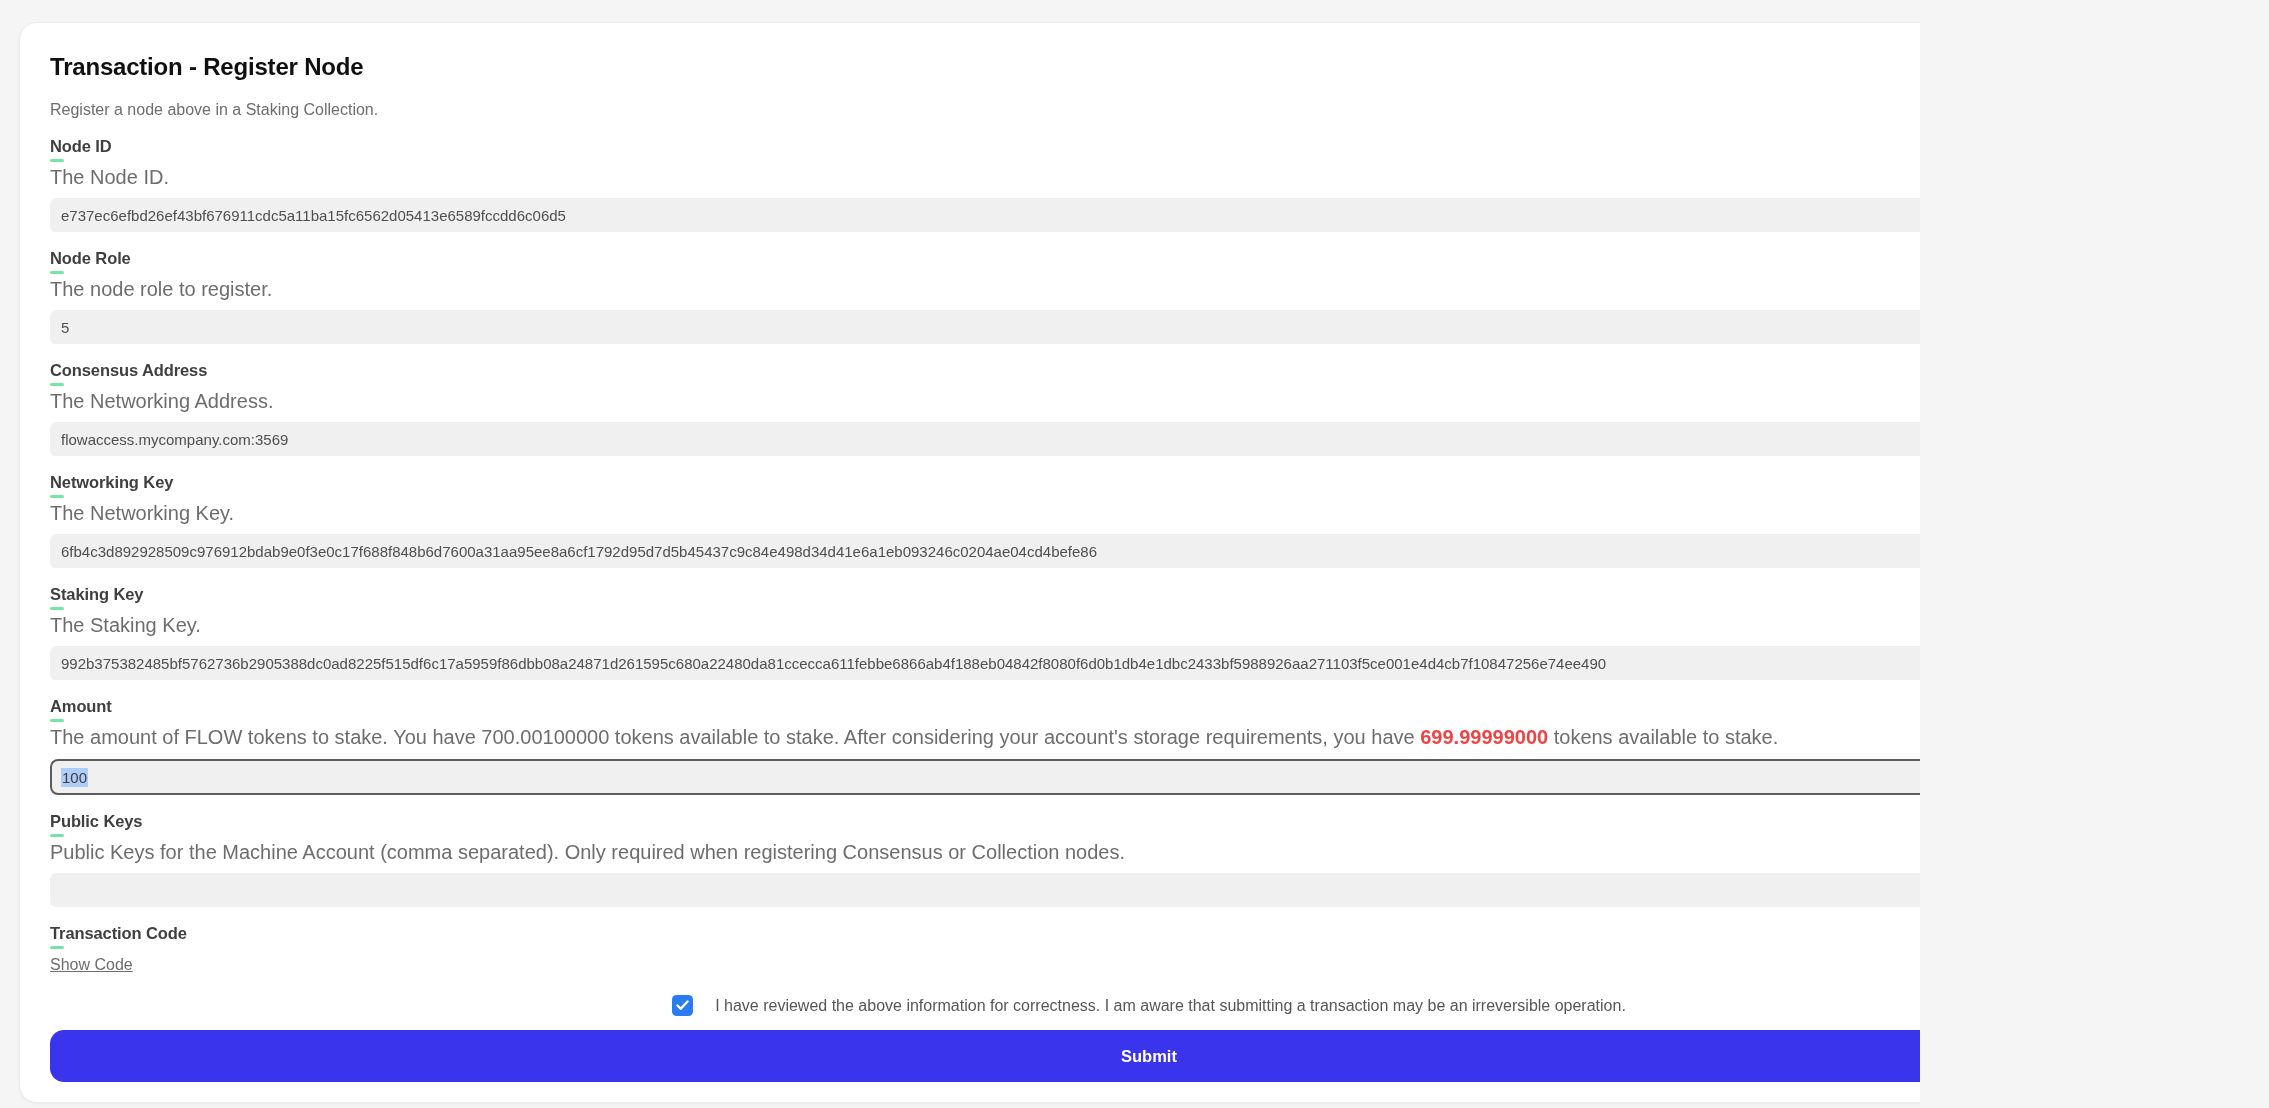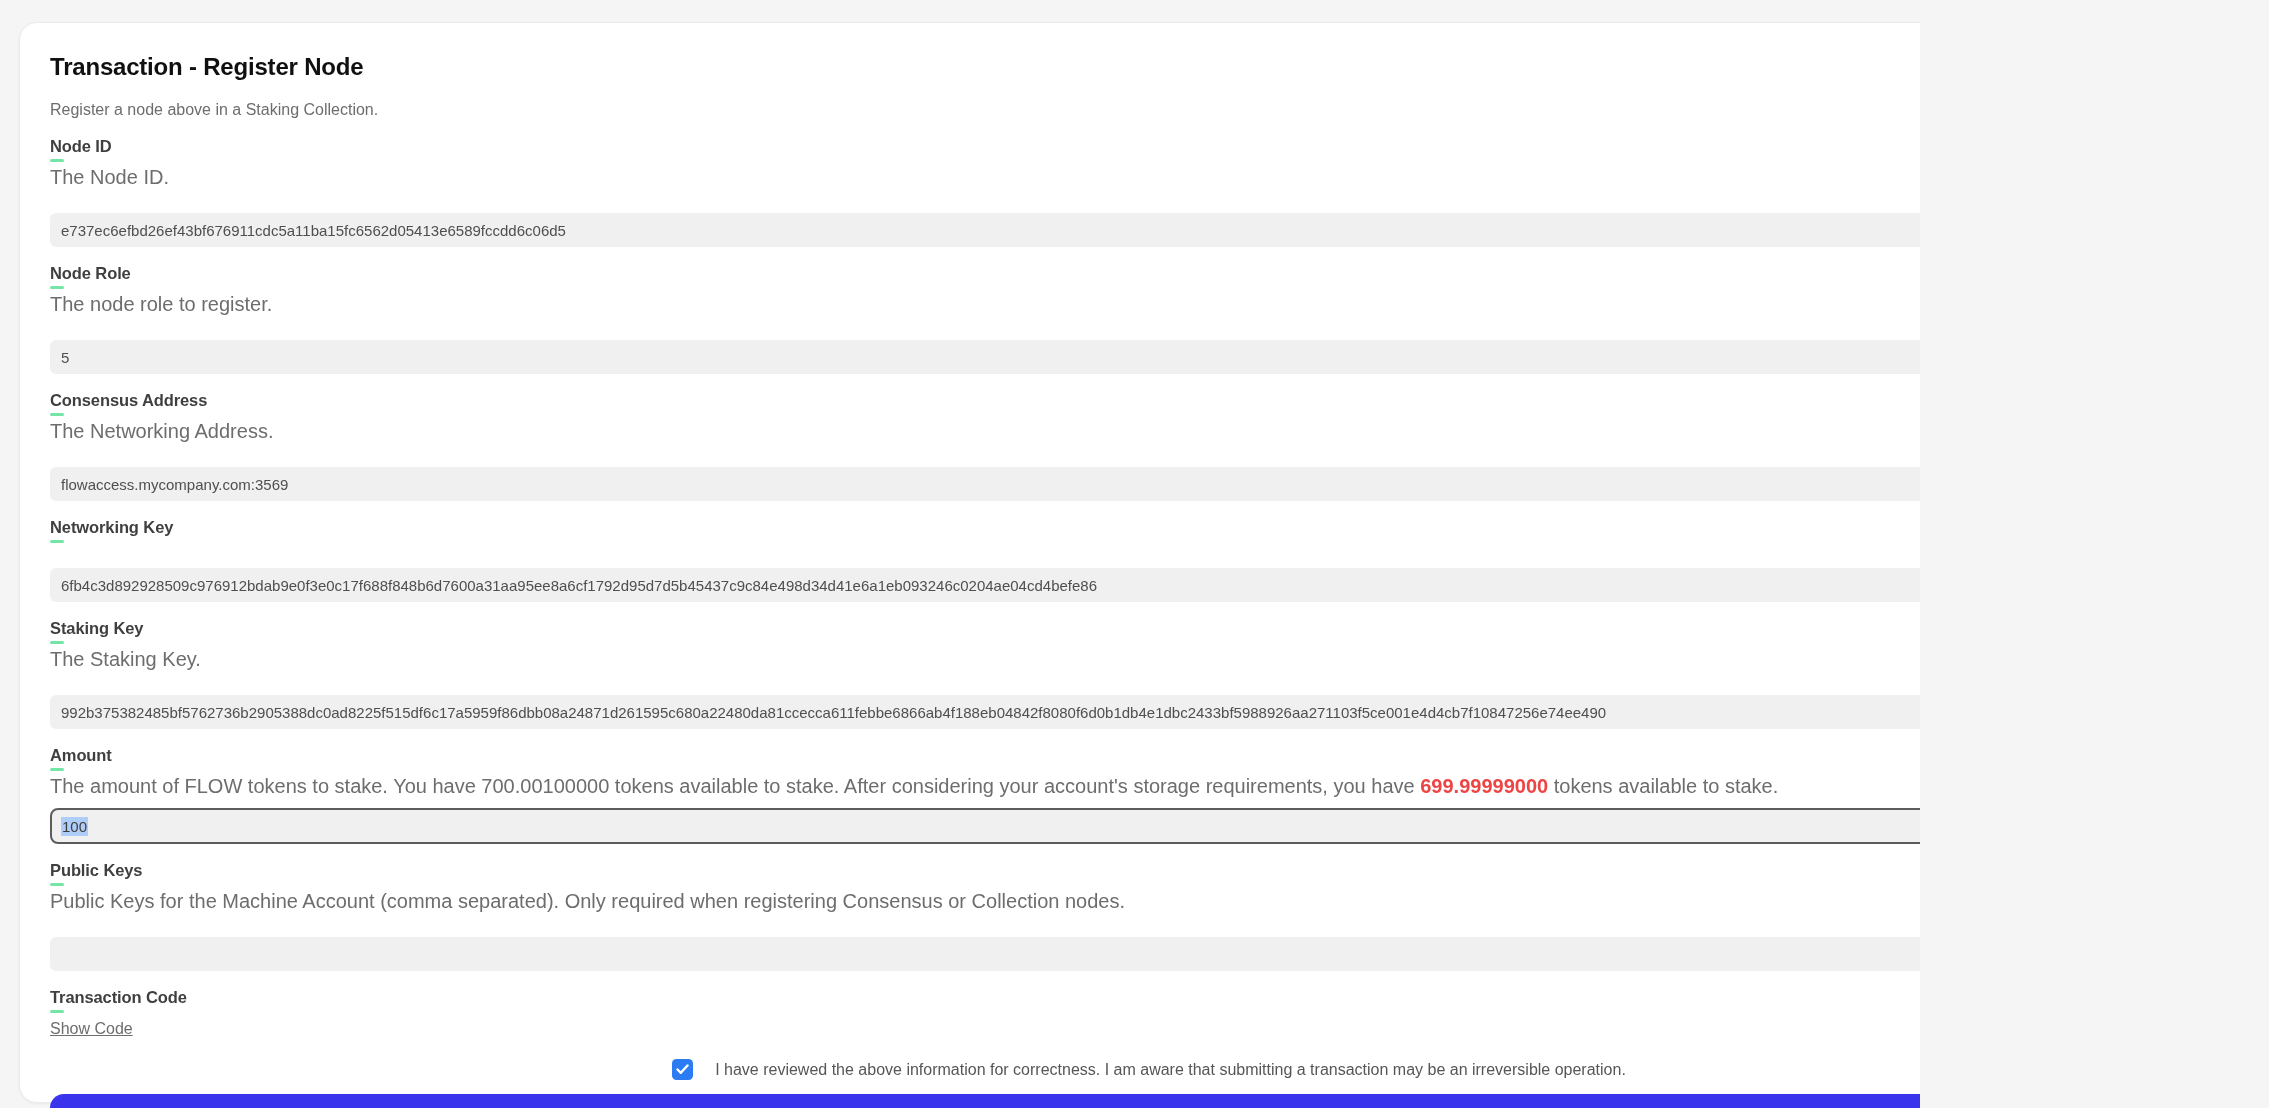--- a/index.html
+++ b/index.html
@@ -61,21 +61,21 @@
   .field-desc {
     margin-top: 5px;
     font-size: 20px;
     color: #6d6d6d;
     line-height: 21px;
   }
   .field-desc b { color: #ef4444; }
 
   input.field-input {
     display: block;
-    margin-top: 25px;
+    margin-top: 10px;
     width: 100%;
     height: 34px;
     background: #f0f0f0;
     border: none;
     border-radius: 6px;
     padding: 0 11px;
     box-sizing: border-box;
     font-size: 15px;
     color: #4f4f4f;
     font-family: "Liberation Sans", sans-serif;
@@ -175,20 +175,21 @@
       <div class="field-group">
         <div class="field-label">Consensus Address</div>
         <div class="accent-dash" style="background: rgb(116, 229, 166);"></div>
         <div class="field-desc">The Networking Address.</div>
         <input class="field-input" value="flowaccess.mycompany.com:3569" style="">
       </div>
 
       <div class="field-group">
         <div class="field-label">Networking Key</div>
         <div class="accent-dash" style="background: rgb(116, 229, 166);"></div>
+        <div class="field-desc">The Networking Key.</div>
         <input class="field-input" value="6fb4c3d892928509c976912bdab9e0f3e0c17f688f848b6d7600a31aa95ee8a6cf1792d95d7d5b45437c9c84e498d34d41e6a1eb093246c0204ae04cd4befe86" style="">
       </div>
 
       <div class="field-group">
         <div class="field-label">Staking Key</div>
         <div class="accent-dash" style="background: rgb(116, 229, 166);"></div>
         <div class="field-desc">The Staking Key.</div>
         <input class="field-input" value="992b375382485bf5762736b2905388dc0ad8225f515df6c17a5959f86dbb08a24871d261595c680a22480da81ccecca611febbe6866ab4f188eb04842f8080f6d0b1db4e1dbc2433bf5988926aa271103f5ce001e4d4cb7f10847256e74ee490" style="">
       </div>
 

